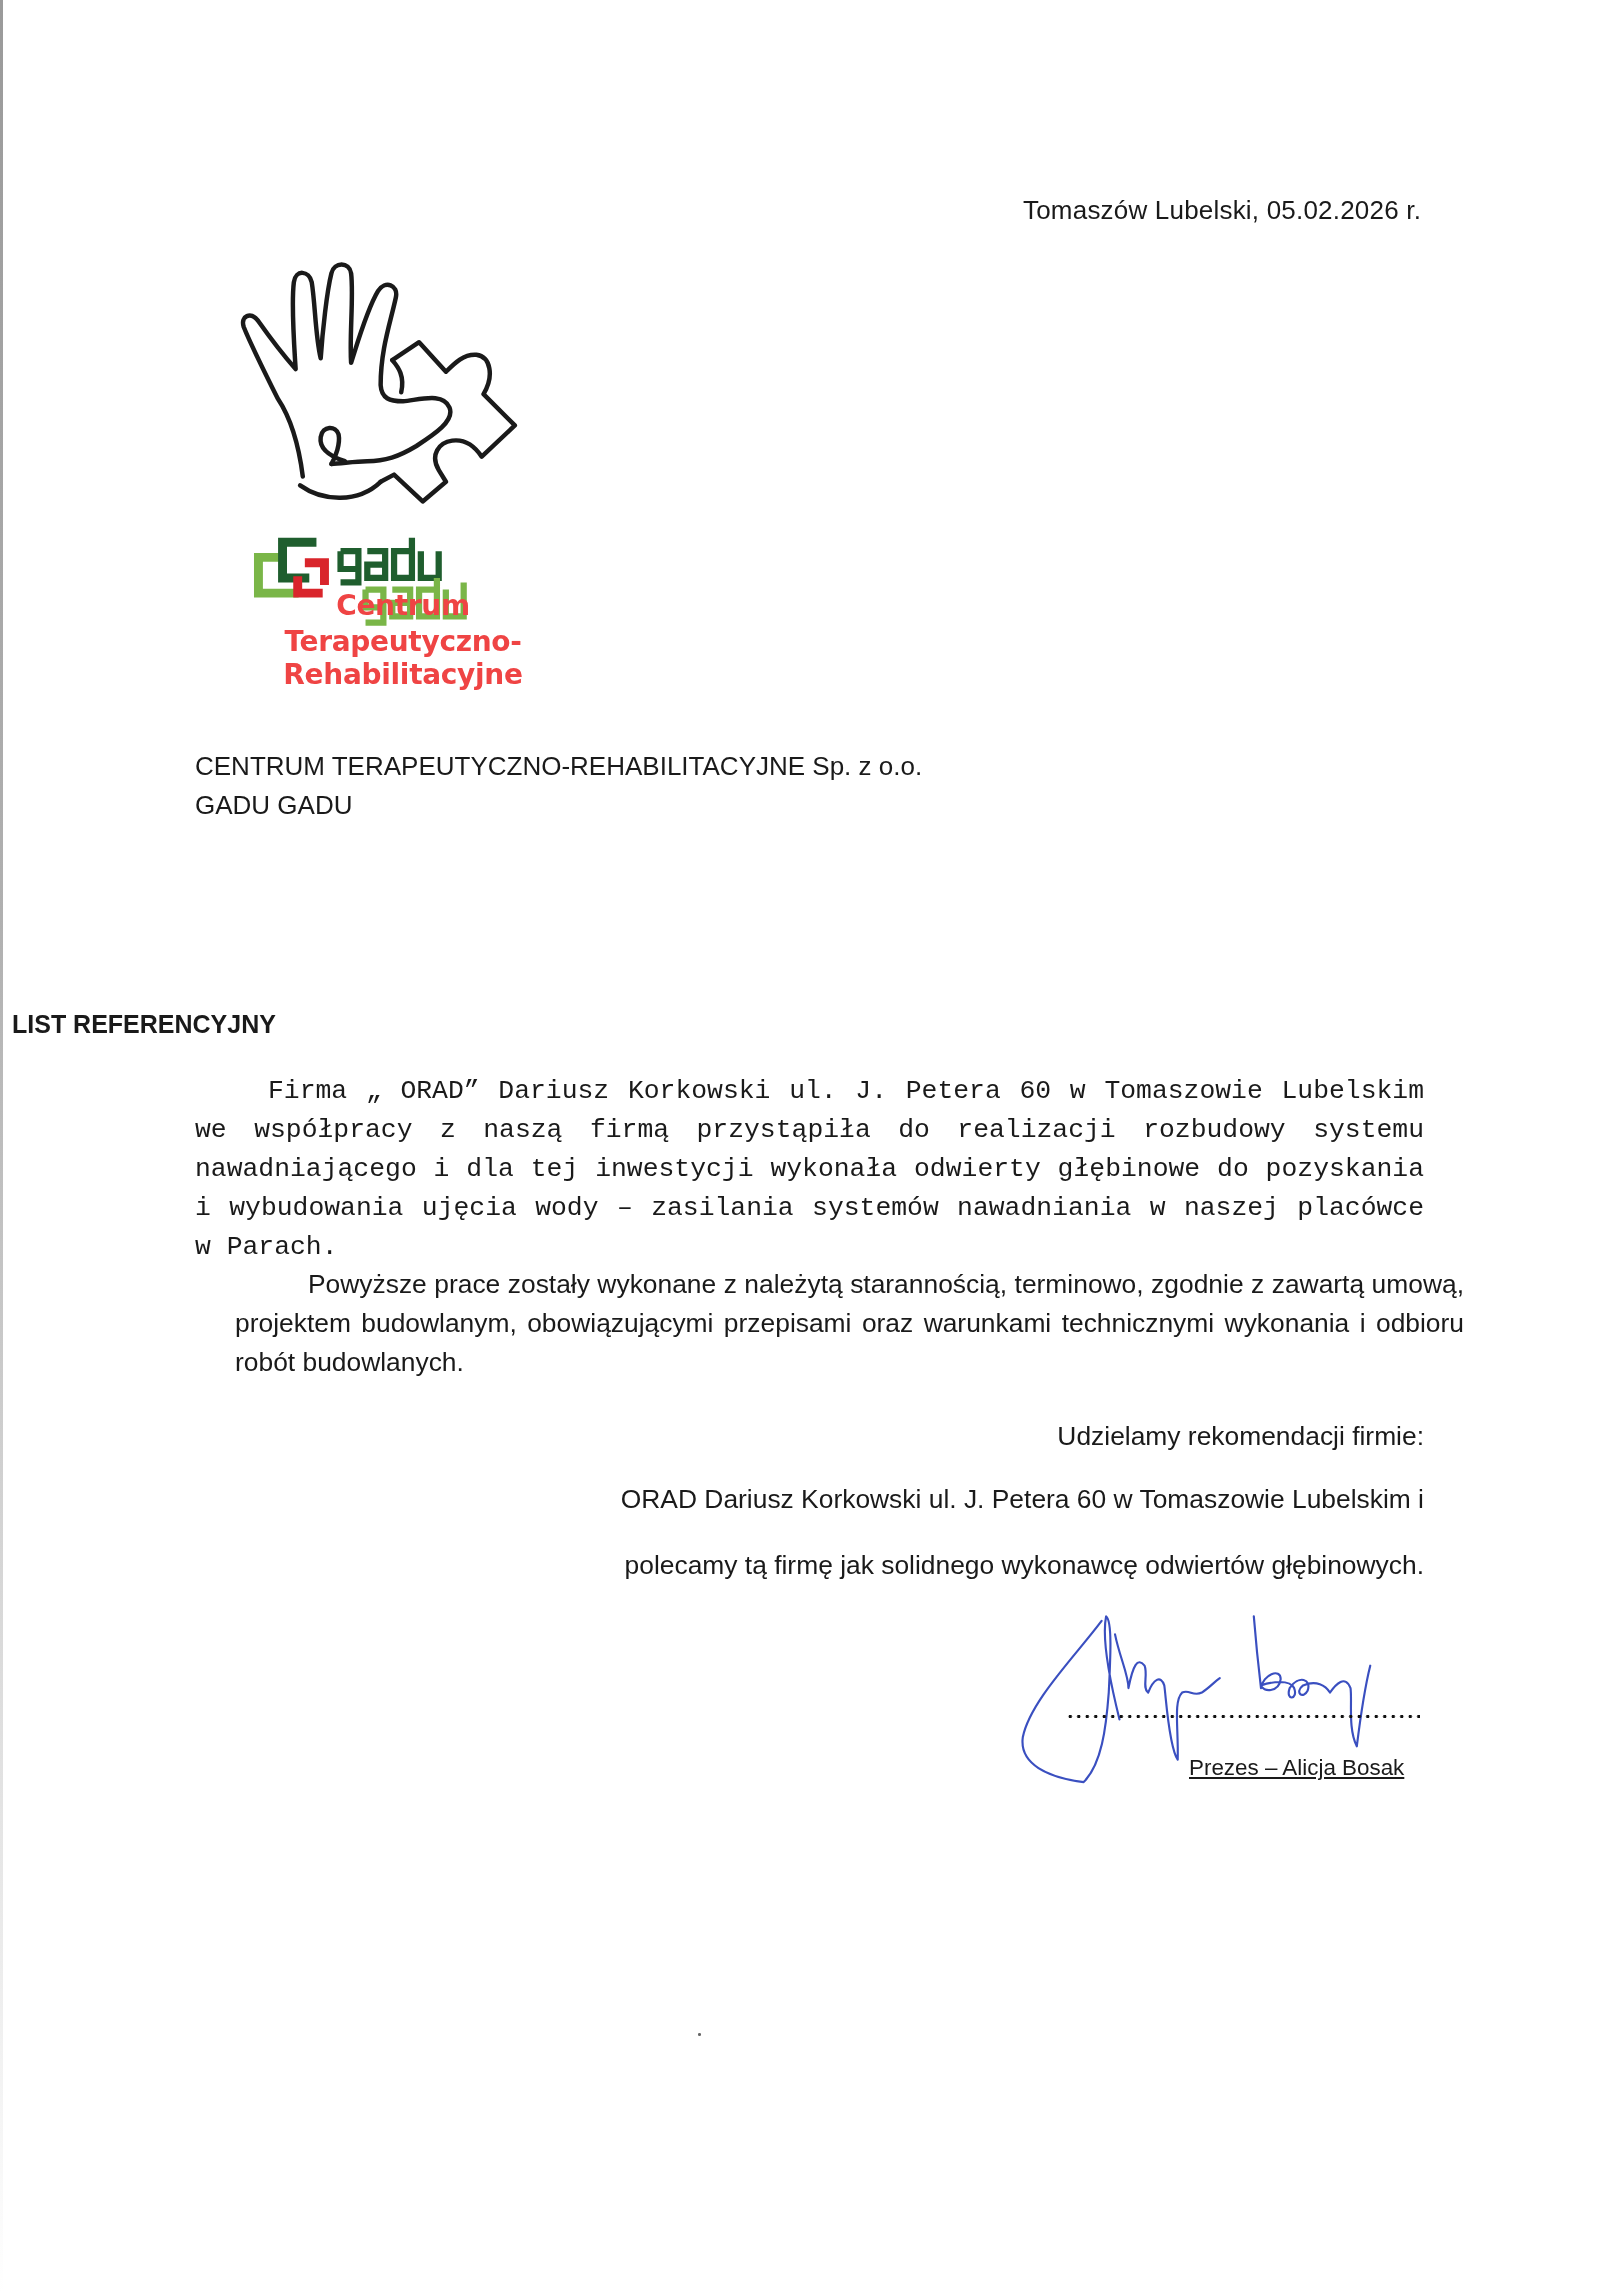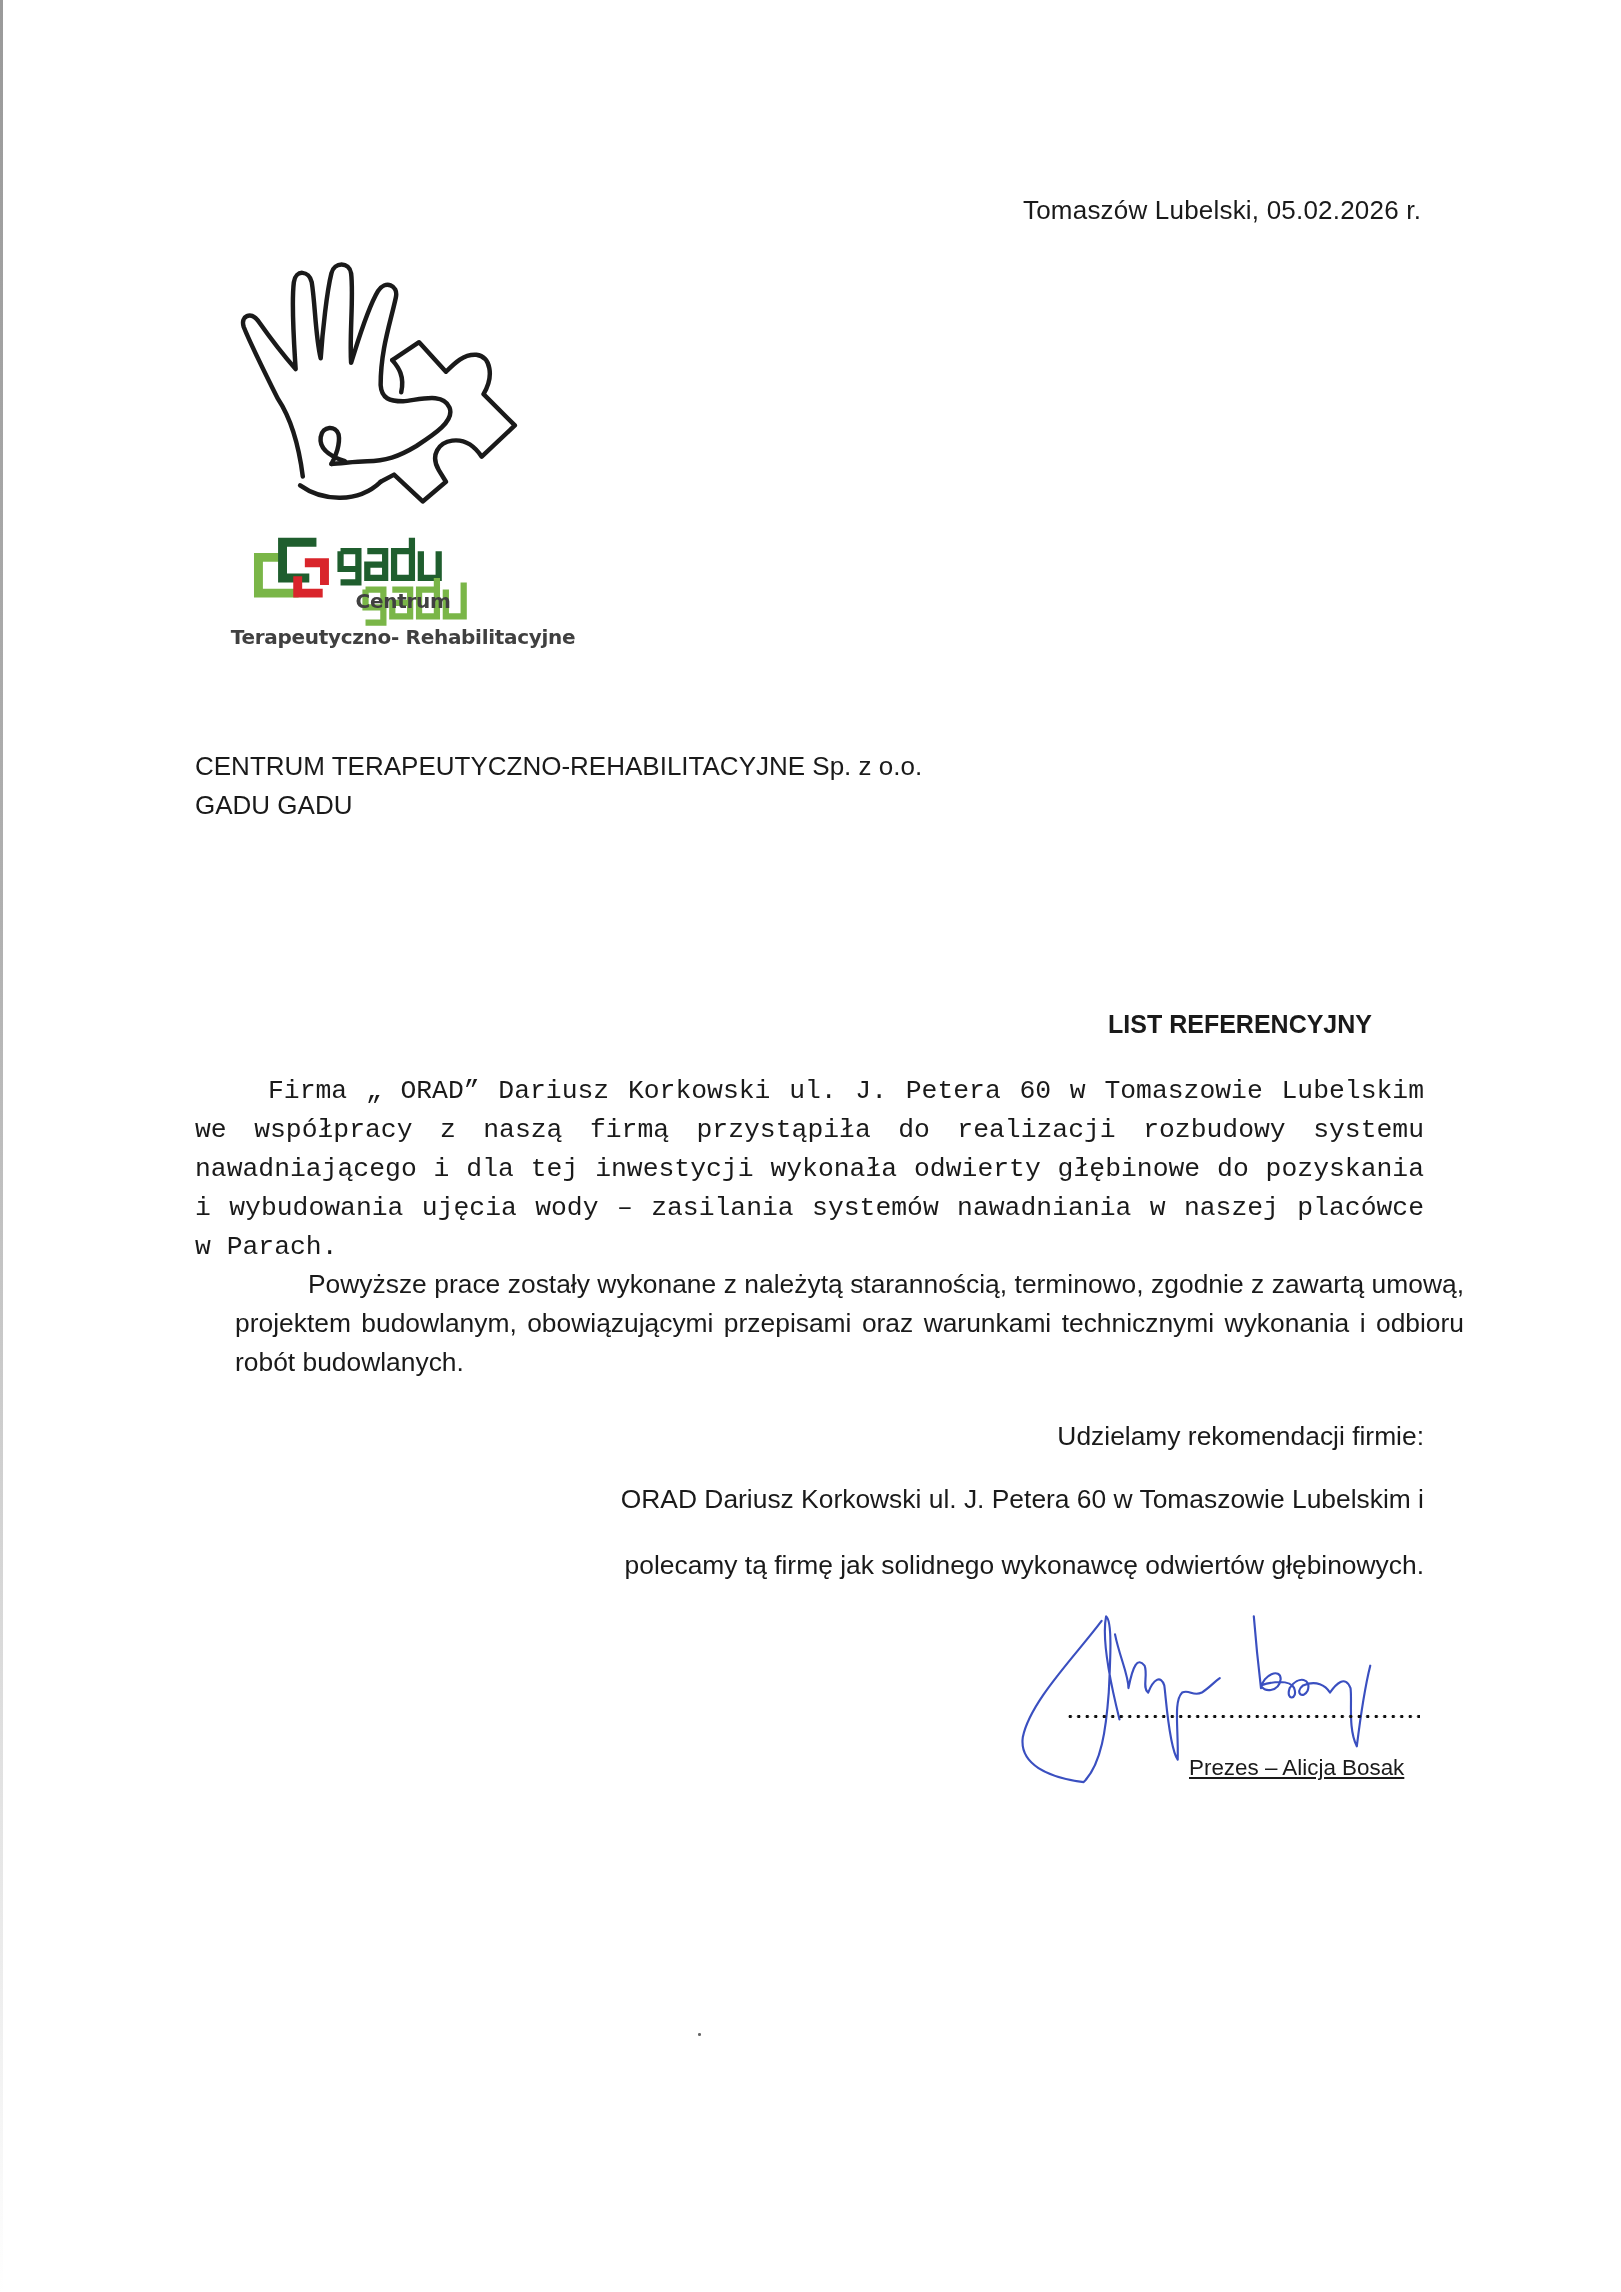--- a/index.html
+++ b/index.html
@@ -37,45 +37,45 @@
     height: 421px;
   }
   .logo svg { position: absolute; left: 0; top: 0; }
   .logo-caption {
     position: absolute;
     left: 0;
     width: 376px;
     text-align: center;
     font-family: "DejaVu Sans", sans-serif;
     font-weight: bold;
-    color: #404040;
-    font-size: 20px;
+    color: #ef4444;
+    font-size: 28px;
     letter-spacing: -0.3px;
   }
   .logo-caption.l1 { top: 347px; }
   .logo-caption.l2 { top: 383px; }
 
   .address {
     position: absolute;
     left: 195px;
     top: 747px;
     font-size: 26px;
     line-height: 39px;
   }
   .address div { white-space: nowrap; }
 
   .doc-title {
     position: absolute;
     left: 0;
     width: 1372px;
     top: 1010px;
-    text-align: right;
+    text-align: left;
     font-size: 25px;
     font-weight: bold;
-    padding-left: 0;
+    padding-left: 12px;
   }
   .doc-title span { position: relative; left: 0; }
 
   .body-text {
     position: absolute;
     left: 195px;
     width: 1229px;
     font-size: 26.4px;
     line-height: 39px;
     text-align: justify;

